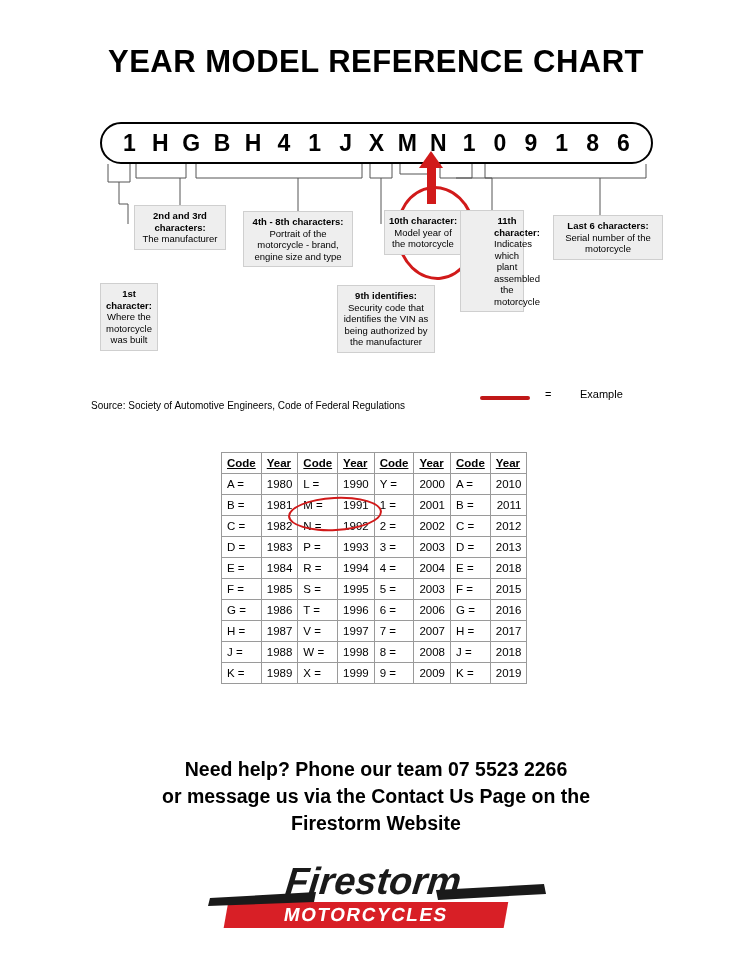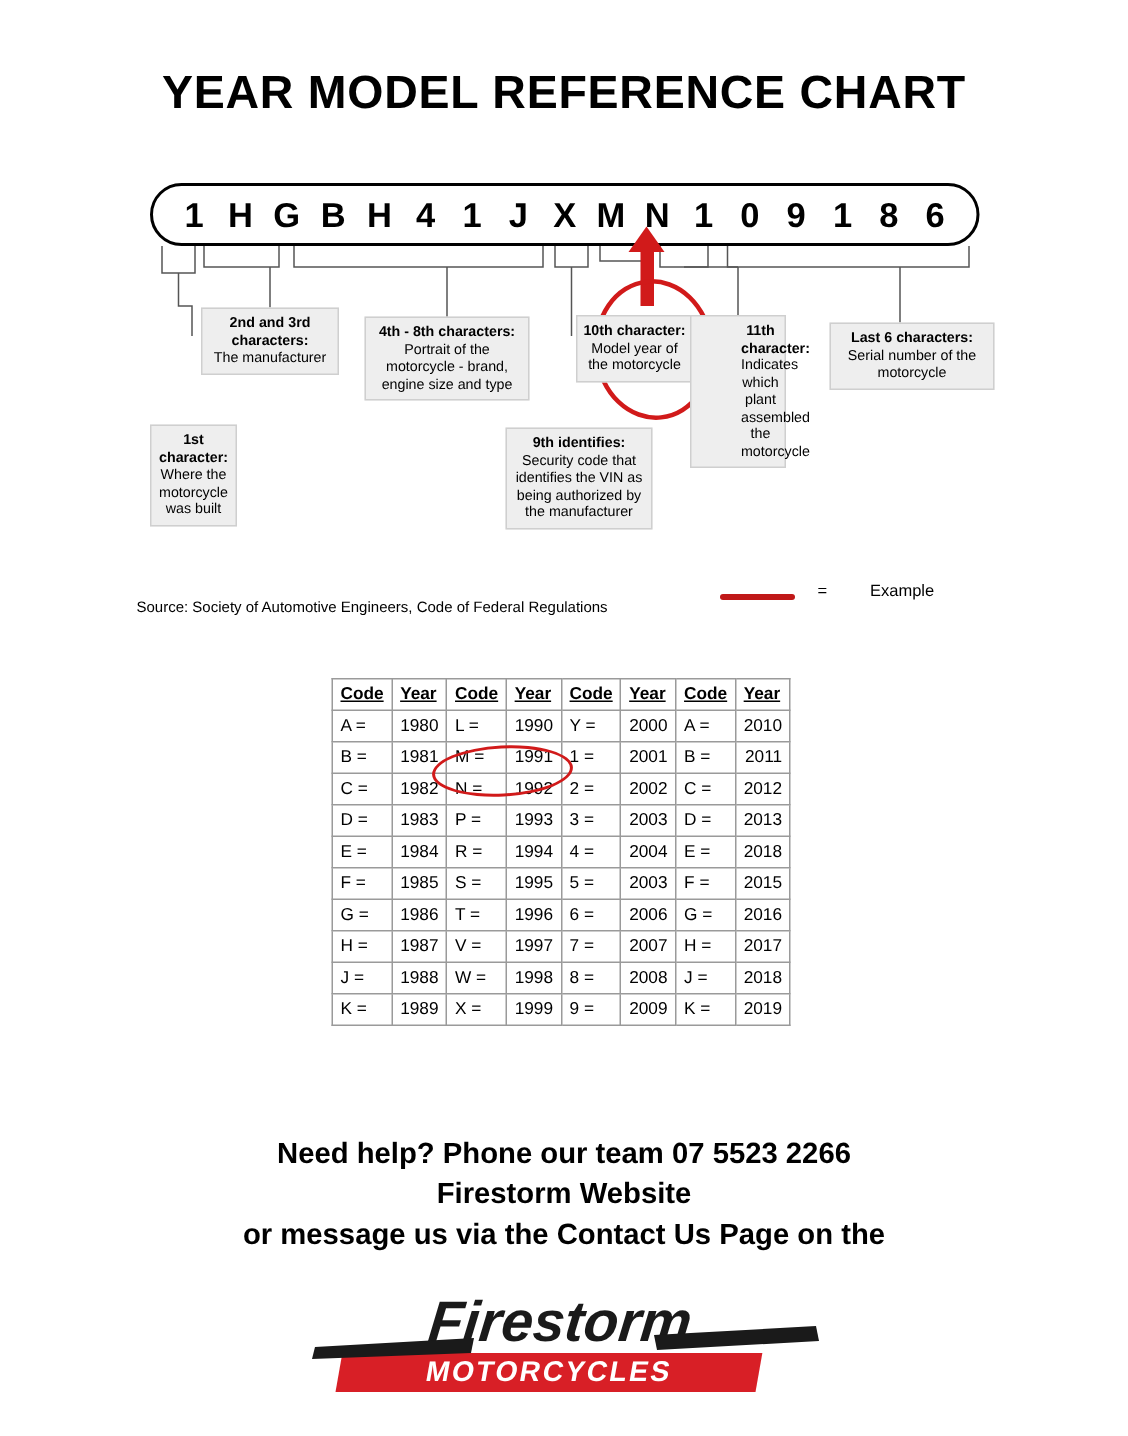--- a/index.html
+++ b/index.html
@@ -322,22 +322,22 @@
       <td class="year">2009</td>
       <td class="code">K =</td>
       <td class="year">2019</td>
     </tr>
   </tbody>
 </table>
 <div class="ellipse-table"></div>
 
 <div class="footer">
   <div>Need help?  Phone our team 07 5523 2266</div>
+  <div>or message us via the Contact Us Page on the</div>
   <div>Firestorm Website</div>
-  <div>or message us via the Contact Us Page on the</div>
 </div>
 
 <svg class="logo" viewBox="0 0 360 76" xmlns="http://www.w3.org/2000/svg">
   <polygon points="8,10 352,4 356,30 12,38" fill="#ffffff"></polygon>
   <text id="logo-word1" x="180" y="36" text-anchor="middle" font-family="Liberation Sans, sans-serif" font-size="38" font-style="italic" font-weight="bold" fill="#1a1a1a" transform="skewX(-6)">Firestorm</text>
   <rect x="40" y="44" width="280" height="26" fill="#d81f26" transform="skewX(-10)"></rect>
   <text id="logo-word2" x="180" y="63" text-anchor="middle" font-family="Liberation Sans, sans-serif" font-size="19" font-weight="bold" fill="#ffffff" letter-spacing="1.5" transform="skewX(-10)">MOTORCYCLES</text>
   <path d="M14 40 L120 34 L118 44 L12 48 Z" fill="#1a1a1a"></path>
   <path d="M240 32 L348 26 L350 36 L242 42 Z" fill="#1a1a1a"></path>
 </svg>

